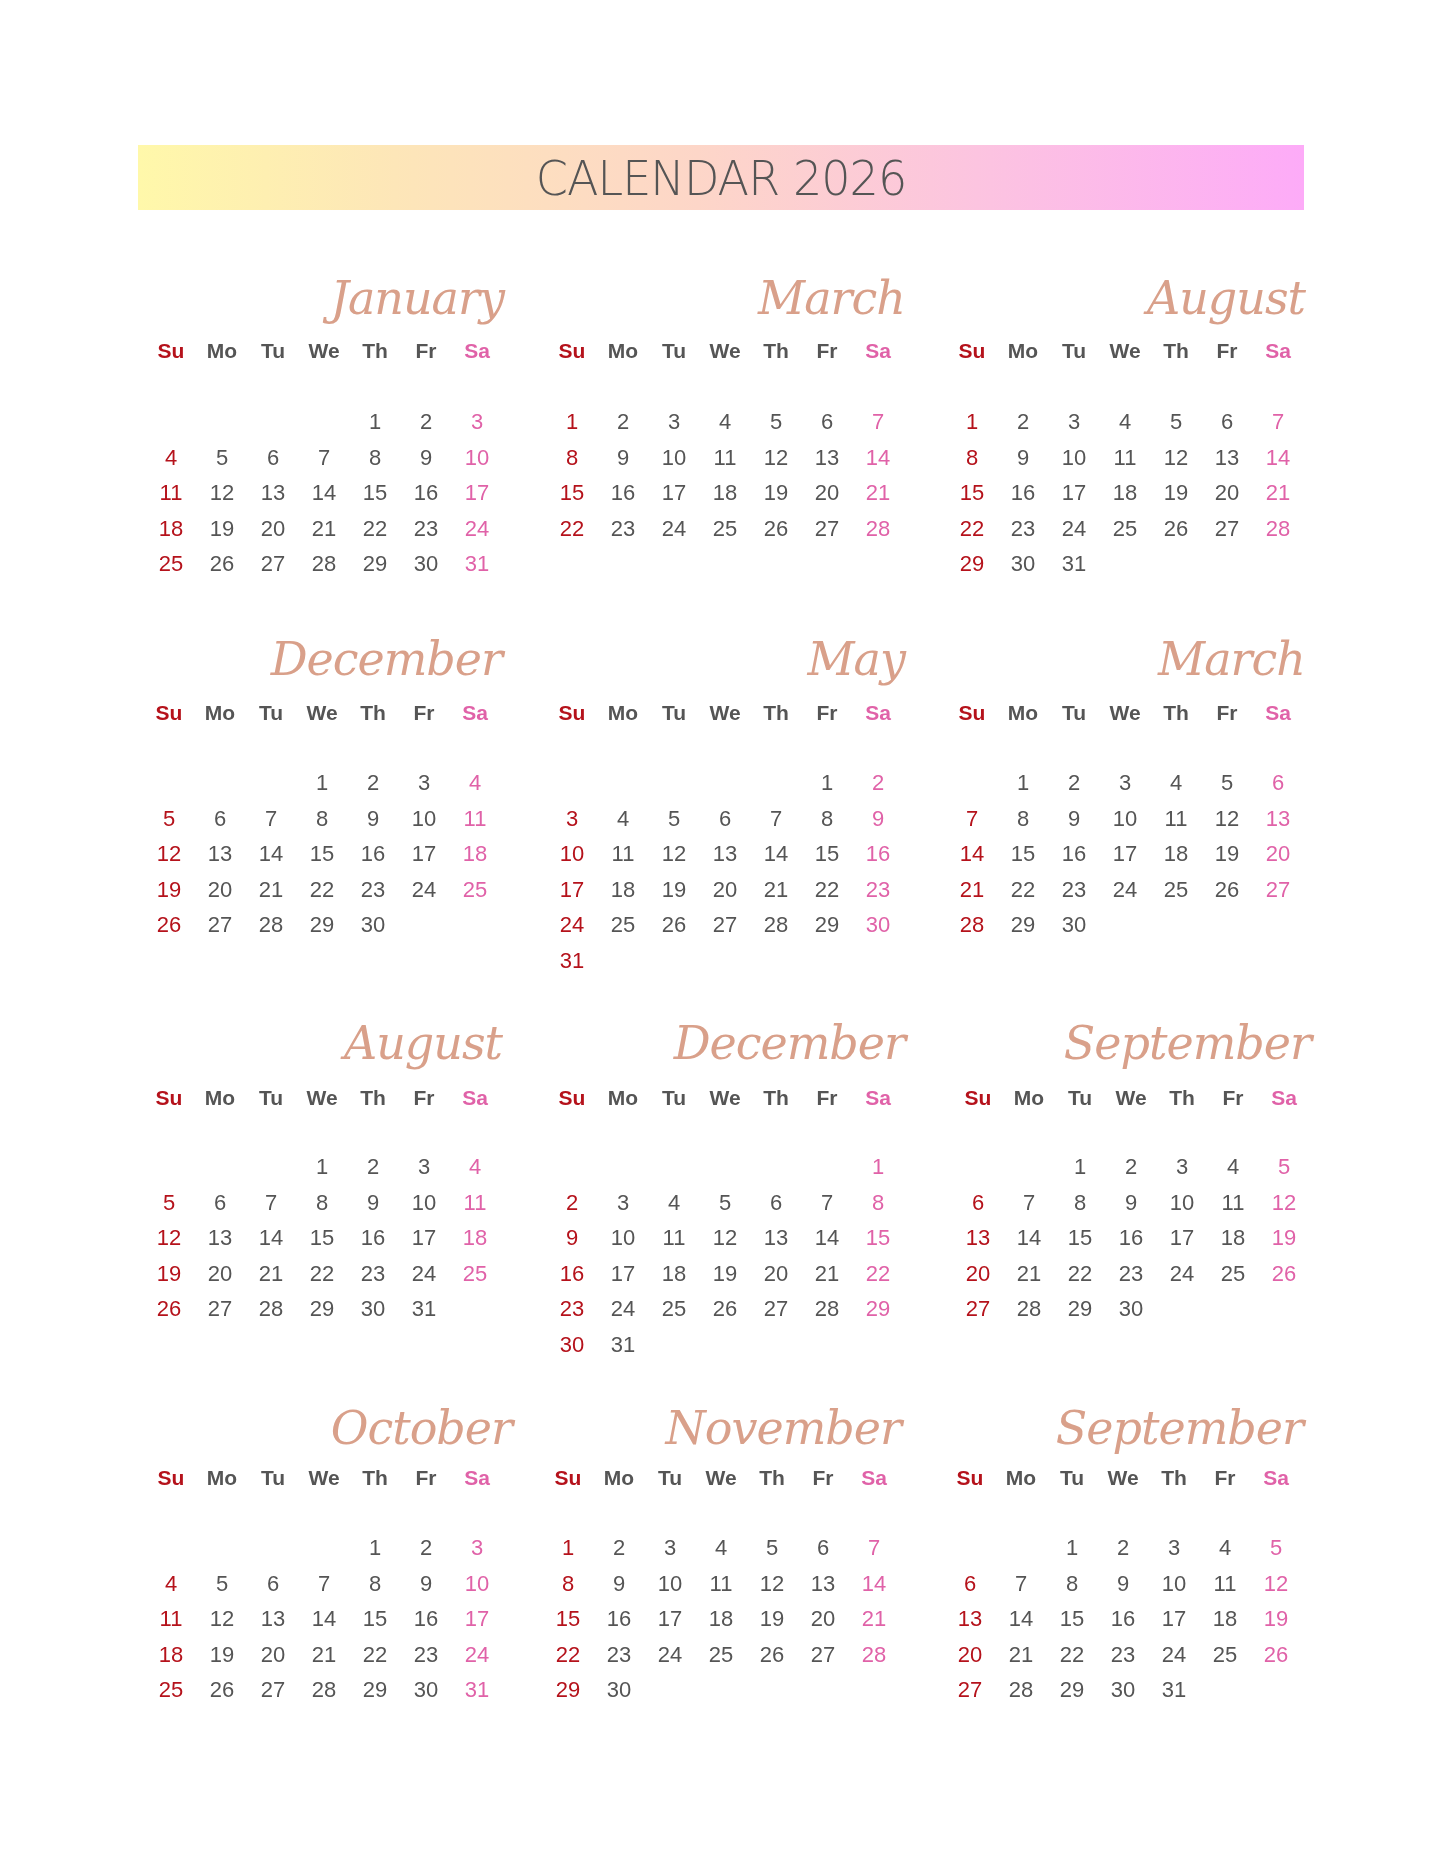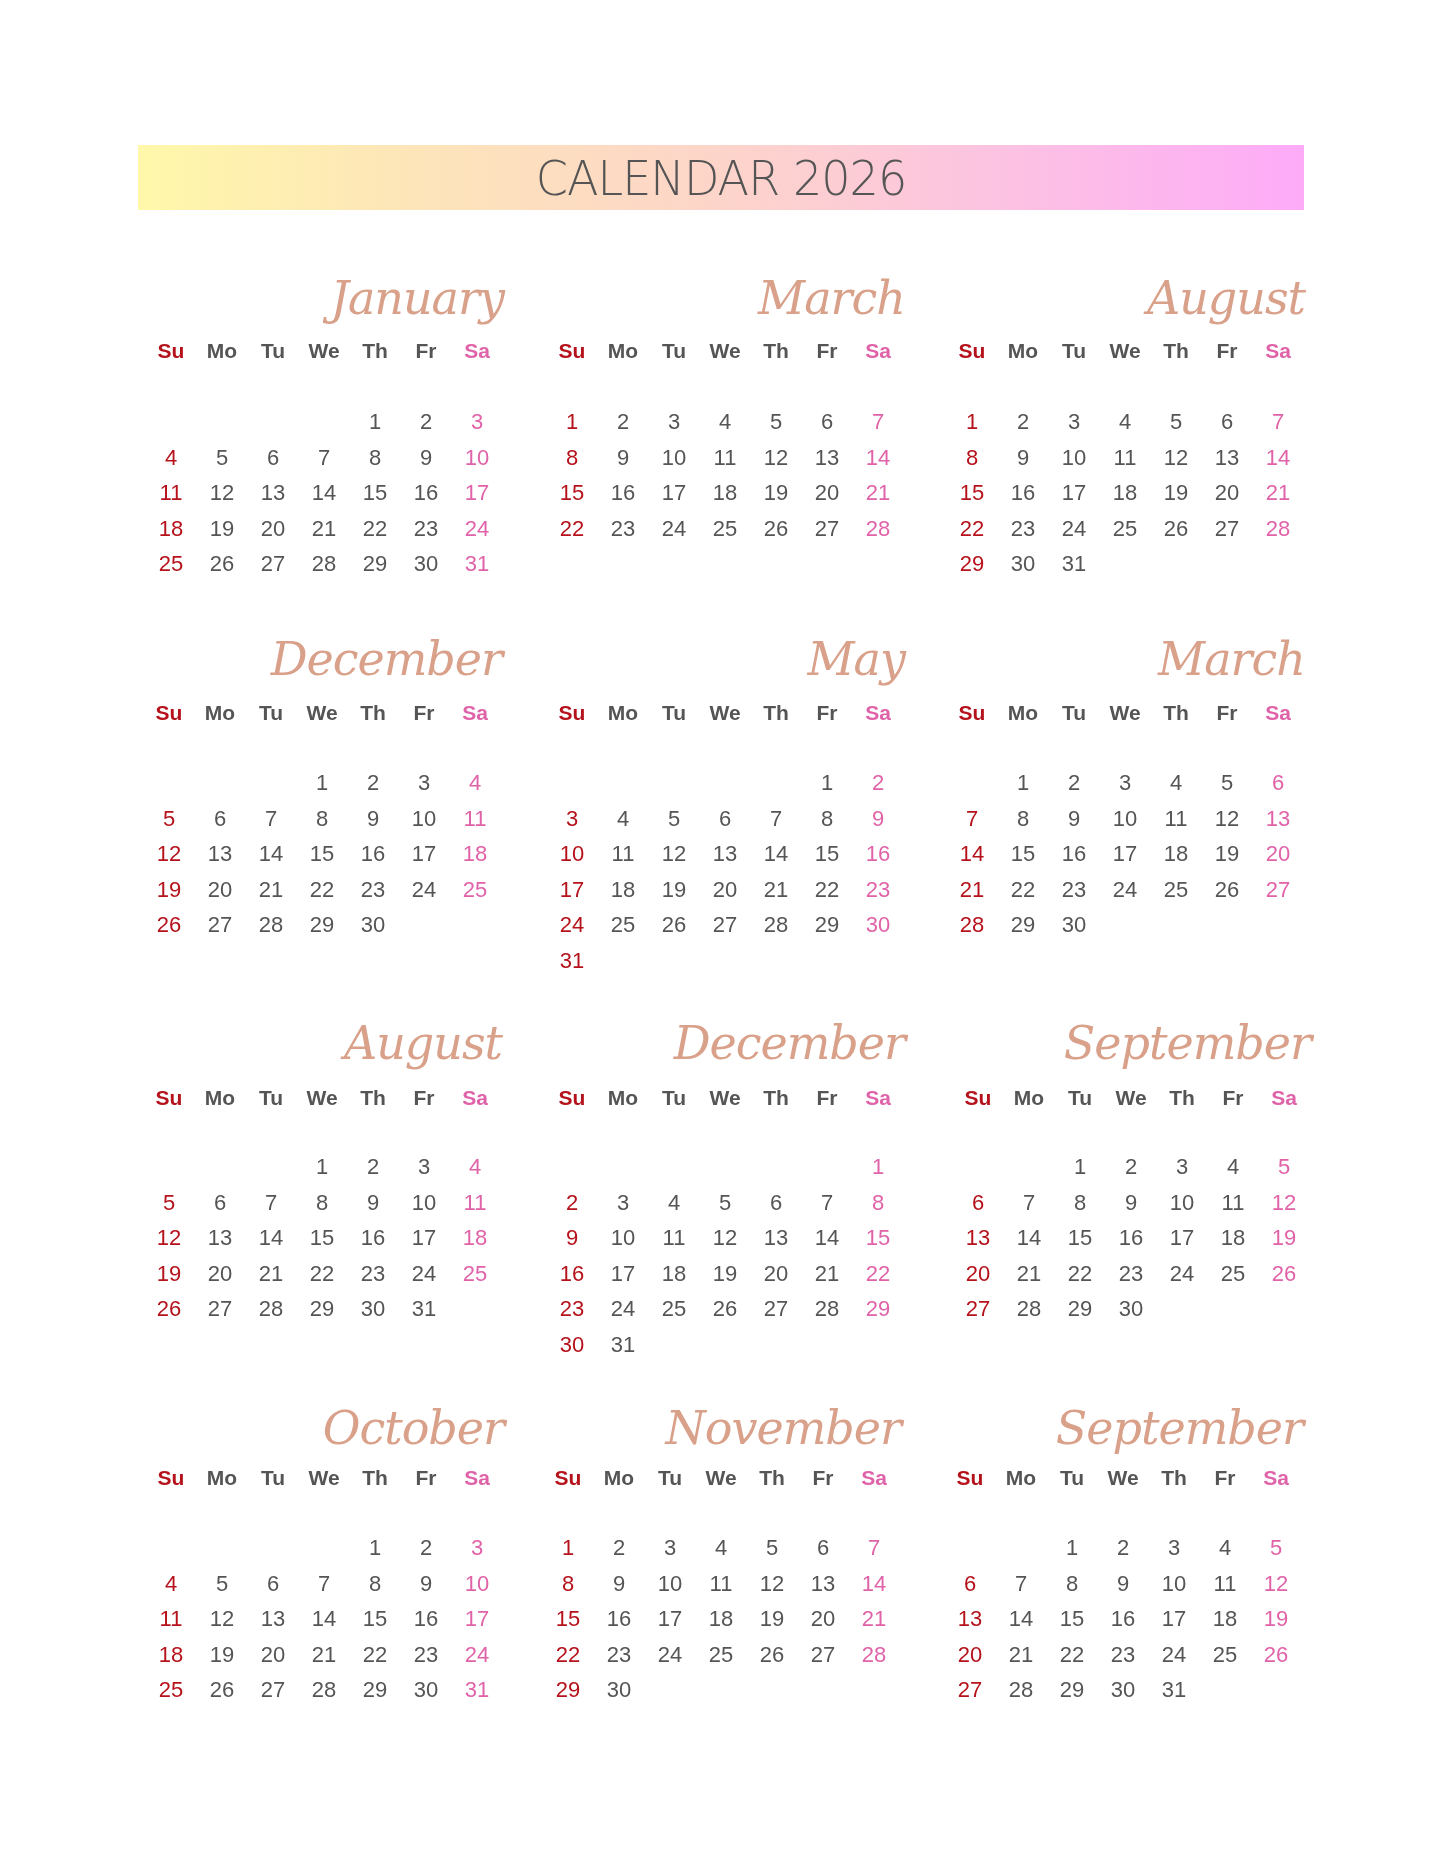--- a/index.html
+++ b/index.html
@@ -376,21 +376,21 @@
     <div class="cell day" style="left: 1029px; top: 1273.5px;">21</div>
     <div class="cell day" style="left: 1080px; top: 1273.5px;">22</div>
     <div class="cell day" style="left: 1131px; top: 1273.5px;">23</div>
     <div class="cell day" style="left: 1182px; top: 1273.5px;">24</div>
     <div class="cell day" style="left: 1233px; top: 1273.5px;">25</div>
     <div class="cell day sat" style="left: 1284px; top: 1273.5px;">26</div>
     <div class="cell day sun" style="left: 978px; top: 1309px;">27</div>
     <div class="cell day" style="left: 1029px; top: 1309px;">28</div>
     <div class="cell day" style="left: 1080px; top: 1309px;">29</div>
     <div class="cell day" style="left: 1131px; top: 1309px;">30</div>
-    <div class="month-title" style="left: 144px; width: 360px; top: 1405px; position: absolute;">October</div>
+    <div class="month-title" style="left: 152px; width: 360px; top: 1405px; position: absolute;">October</div>
     <div class="cell dow sun" style="left: 171px; top: 1477px;">Su</div>
     <div class="cell dow" style="left: 222px; top: 1477px;">Mo</div>
     <div class="cell dow" style="left: 273px; top: 1477px;">Tu</div>
     <div class="cell dow" style="left: 324px; top: 1477px;">We</div>
     <div class="cell dow" style="left: 375px; top: 1477px;">Th</div>
     <div class="cell dow" style="left: 426px; top: 1477px;">Fr</div>
     <div class="cell dow sat" style="left: 477px; top: 1477px;">Sa</div>
     <div class="cell day" style="left: 375px; top: 1548px;">1</div>
     <div class="cell day" style="left: 426px; top: 1548px;">2</div>
     <div class="cell day sat" style="left: 477px; top: 1548px;">3</div>

